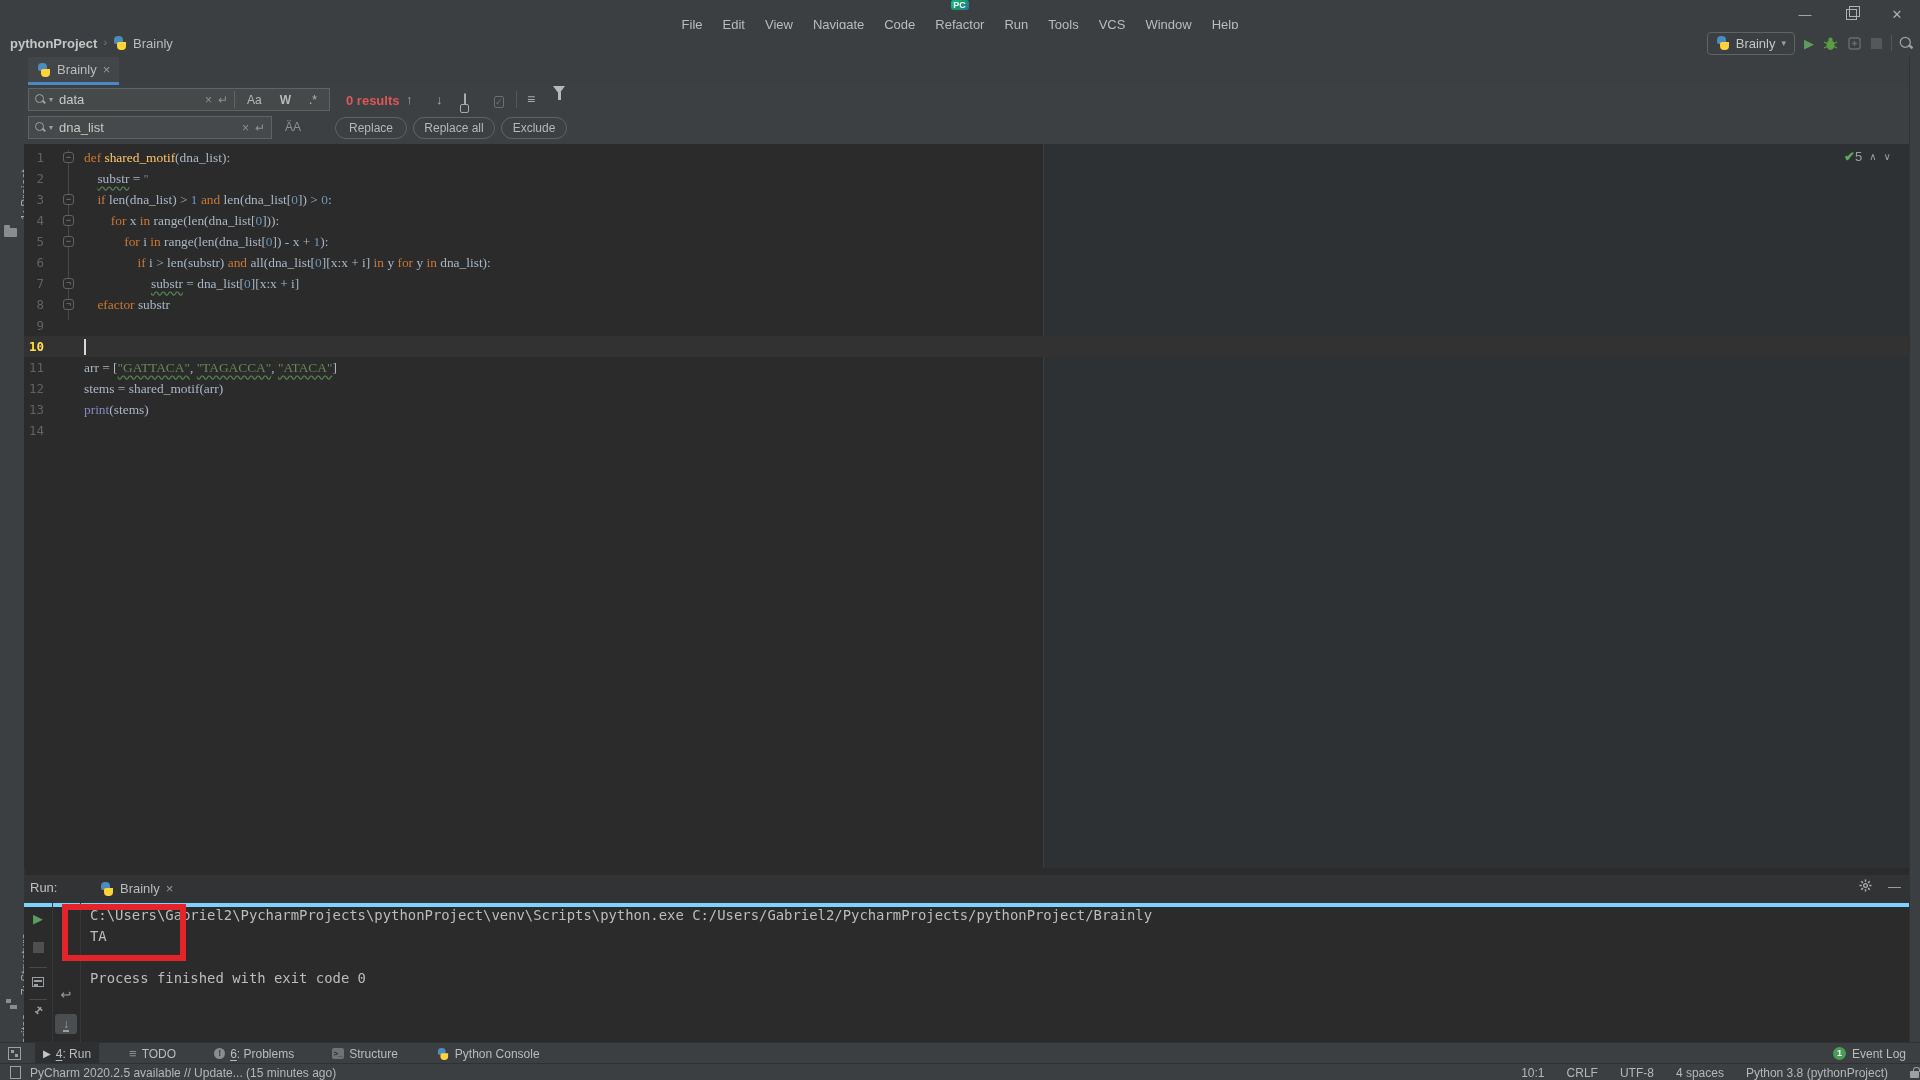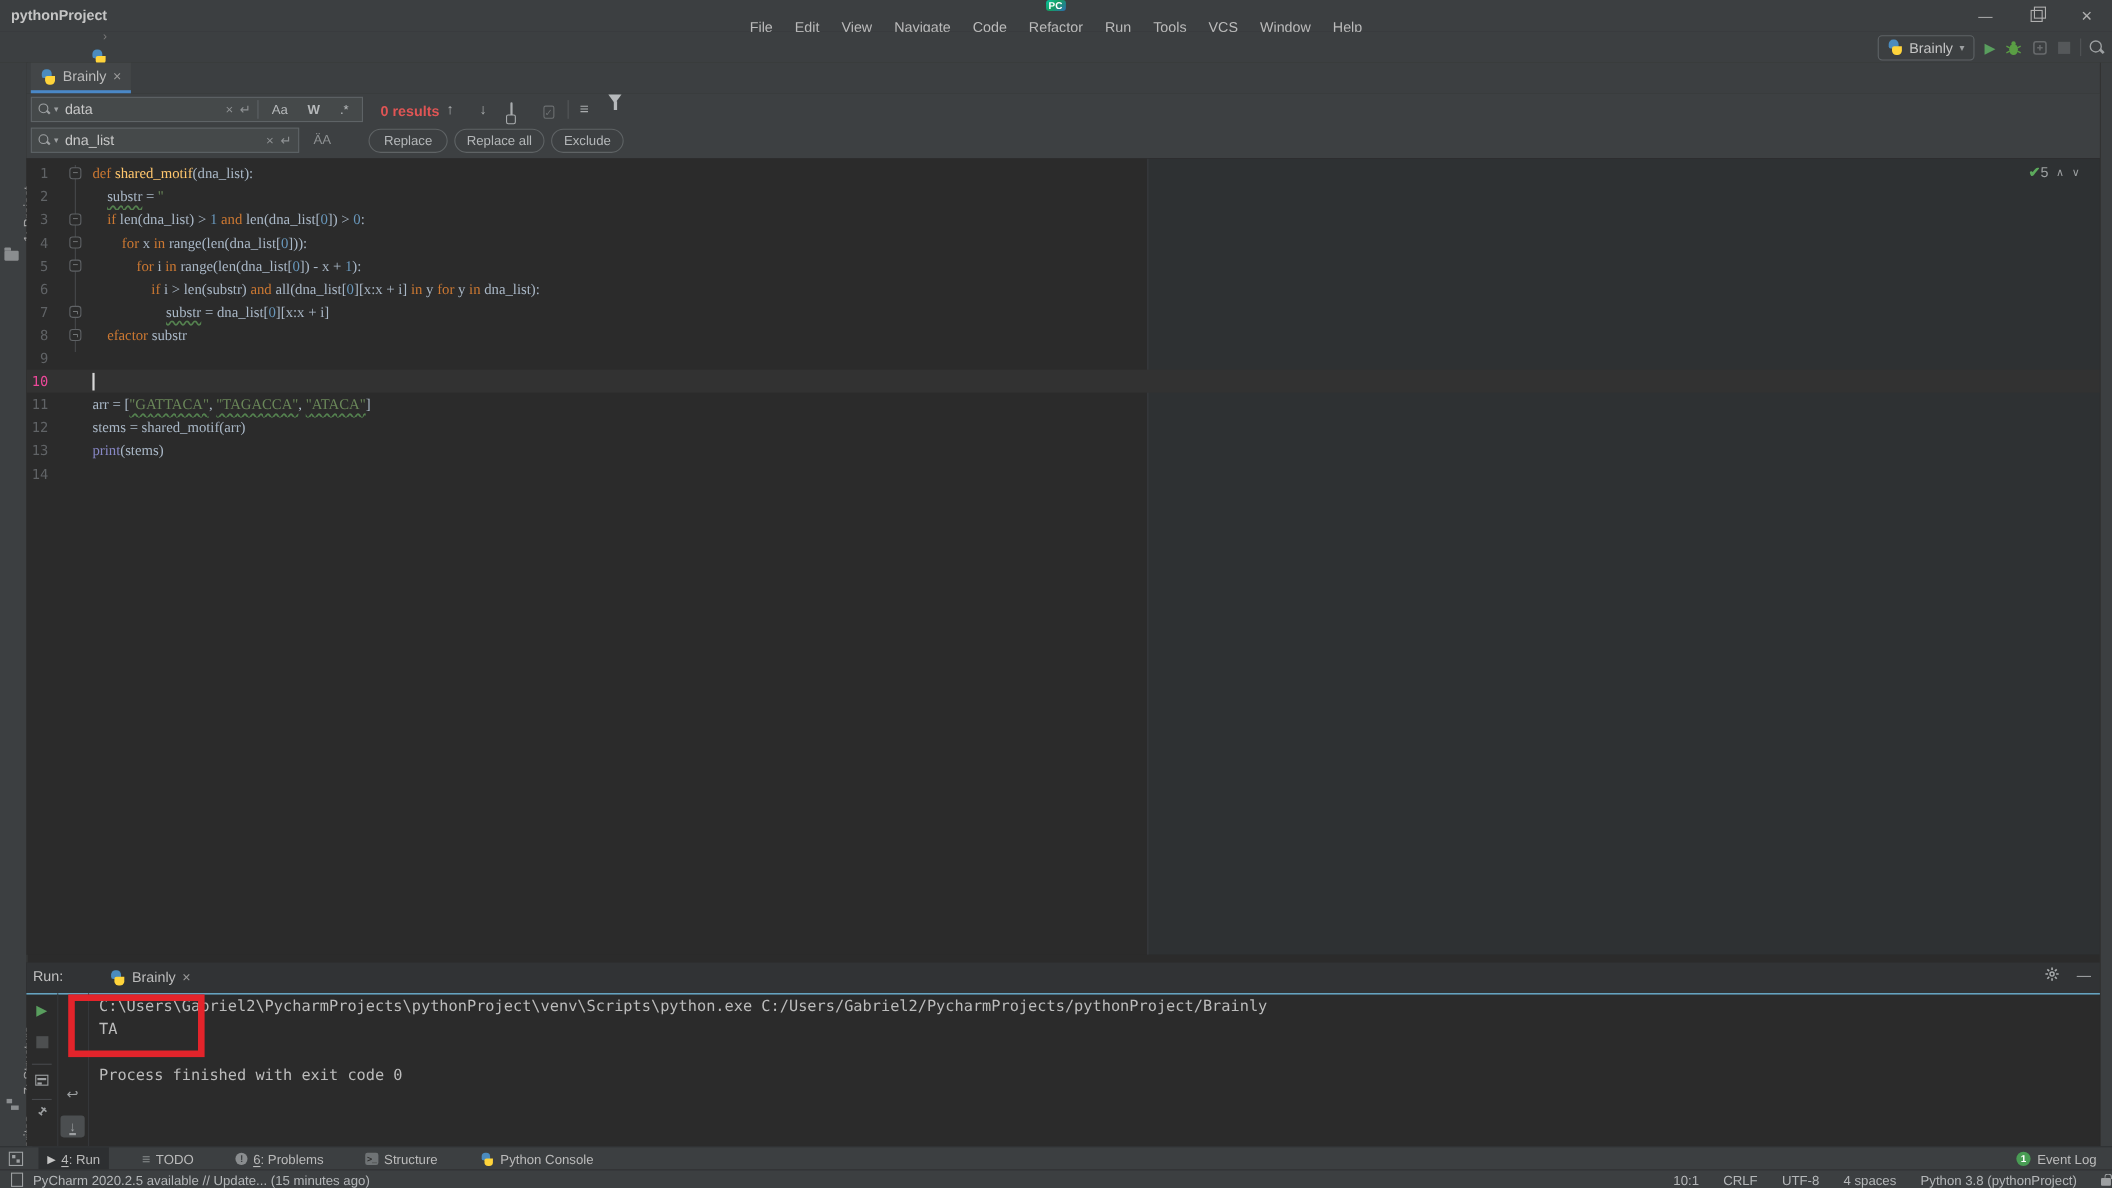--- a/index.html
+++ b/index.html
@@ -18,21 +18,21 @@
   .menu-item{padding:0 10px;height:29px;line-height:29px;color:#bbbbbb;cursor:default;}
   #win-title{color:#787878;margin-left:18px;}
   #win-controls{position:absolute;right:0;top:0;height:29px;display:flex;}
   .win-btn{width:46px;height:29px;display:flex;align-items:center;justify-content:center;color:#b0b0b0;}
   .restore-glyph{width:9px;height:9px;border:1px solid #b0b0b0;position:relative;background:#3c3f41;}
   .restore-glyph:before{content:"";position:absolute;left:2px;top:-4px;width:9px;height:9px;border:1px solid #b0b0b0;}
 
   
   #navbar{left:0;top:29px;width:1920px;height:28px;background:#3c3f41;border-bottom:1px solid #323232;
           display:flex;align-items:center;}
-  #breadcrumb{display:flex;align-items:flex-end;margin-left:10px;gap:6px;flex-direction:column;}
+  #breadcrumb{display:flex;align-items:flex-start;margin-left:10px;gap:6px;}
   .crumb-project{font-weight:bold;color:#c5c5c5;}
   .crumb-sep{color:#7d7d7d;font-size:11px;}
   #run-widgets{position:absolute;right:8px;top:2px;height:24px;display:flex;align-items:center;gap:9px;}
   #run-config{display:flex;align-items:center;gap:6px;border:1px solid #5e6366;border-radius:4px;
               height:21px;padding:0 8px;color:#c5c5c5;}
   .ico-play{color:#599e5e;font-size:13px;}
   .ico-stop-dis{width:11px;height:11px;background:#6a6e70;opacity:.55;}
   .toolbar-sep{width:1px;height:16px;background:#515557;}
 
   
@@ -88,37 +88,37 @@
         display:flex;align-items:center;justify-content:center;background:transparent;font-size:12px;}
 
   
   #editor{left:24px;top:144px;width:1885px;height:724px;background:#2b2b2b;overflow:hidden;}
   #editor-right-zone{position:absolute;left:1019px;top:0;width:866px;height:724px;background:#2e3133;}
   #margin-guide{position:absolute;left:1019px;top:0;width:1px;height:724px;background:#3a3d40;}
   #caret-line{position:absolute;left:0;top:192px;width:1885px;height:21px;background:#323232;}
   #fold-rail{position:absolute;left:44px;top:6px;width:1px;height:170px;background:#46494b;}
   .gut-num{position:absolute;left:2px;width:18px;text-align:right;color:#606366;
            font-family:"DejaVu Sans Mono",monospace;font-size:12.5px;line-height:21px;}
-  .gut-num.cur{color:#ec4899;}
+  .gut-num.cur{color:#fde047;font-weight:bold;}
   .fold-mark{position:absolute;left:39px;width:11px;height:11px;border:1px solid #5f6265;border-radius:3px;
              background:#2b2b2b;color:#8a8d8f;font-size:9px;line-height:9px;text-align:center;box-sizing:border-box;}
   .code-line{position:absolute;left:60px;height:21px;line-height:21px;white-space:pre;
              font-family:Liberation Serif, serif;font-size:13.4px;}
   .c-k{color:#cc7832;} .c-f{color:#ffc66d;} .c-s{color:#6a8759;} .c-n{color:#6897bb;}
   .c-b{color:#8888c6;} .c-d{color:#a9b7c6;}
   .c-dw{color:#a9b7c6;text-decoration:underline;text-decoration-style:wavy;text-decoration-color:#54824f;text-underline-offset:3px;}
   .c-sw{color:#6a8759;text-decoration:underline;text-decoration-style:wavy;text-decoration-color:#54824f;text-underline-offset:3px;}
   #caret{position:absolute;left:60px;top:195px;width:2px;height:16px;background:#d8d8d8;}
   #inspect-widget{position:absolute;left:1820px;top:5px;display:flex;align-items:center;gap:7px;color:#9da0a2;}
   .check-green{color:#5caa5c;font-size:13px;font-weight:bold;}
   .chev{color:#9da0a2;font-size:10px;}
 
   
   #runpanel{left:24px;top:875px;width:1885px;height:167px;background:#2b2b2b;}
-  #run-header{position:absolute;left:0;top:0;width:100%;height:28px;background:#313335;border-bottom:1px solid #7dd3fc;}
+  #run-header{position:absolute;left:0;top:0;width:100%;height:28px;background:#313335;border-bottom:4px solid #7dd3fc;}
   #run-label{position:absolute;left:6px;top:5px;color:#c0c0c0;}
   #run-tab{position:absolute;left:68px;top:2px;height:23px;display:flex;align-items:center;gap:6px;padding:0 8px;}
   #run-gear-area{position:absolute;right:8px;top:4px;display:flex;gap:16px;color:#a9acae;}
   .rp-col1{position:absolute;left:0;top:28px;width:28px;height:139px;border-right:1px solid #35373a;}
   .rp-col2{position:absolute;left:28px;top:28px;width:28px;height:139px;border-right:1px solid #35373a;}
   .rp-ico{position:absolute;left:0;width:28px;text-align:center;color:#9da0a2;font-size:13px;}
   .rp-sep{position:absolute;left:5px;width:18px;height:1px;background:#47494c;}
   .layout-glyph{display:inline-block;width:12px;height:10px;border:1px solid #9da0a2;position:relative;box-sizing:border-box;}
   .layout-glyph:before{content:"";position:absolute;left:1px;top:2px;width:8px;height:2px;background:#9da0a2;}
   .layout-glyph:after{content:"";position:absolute;left:1px;top:6px;width:4px;height:2px;background:#9da0a2;}

